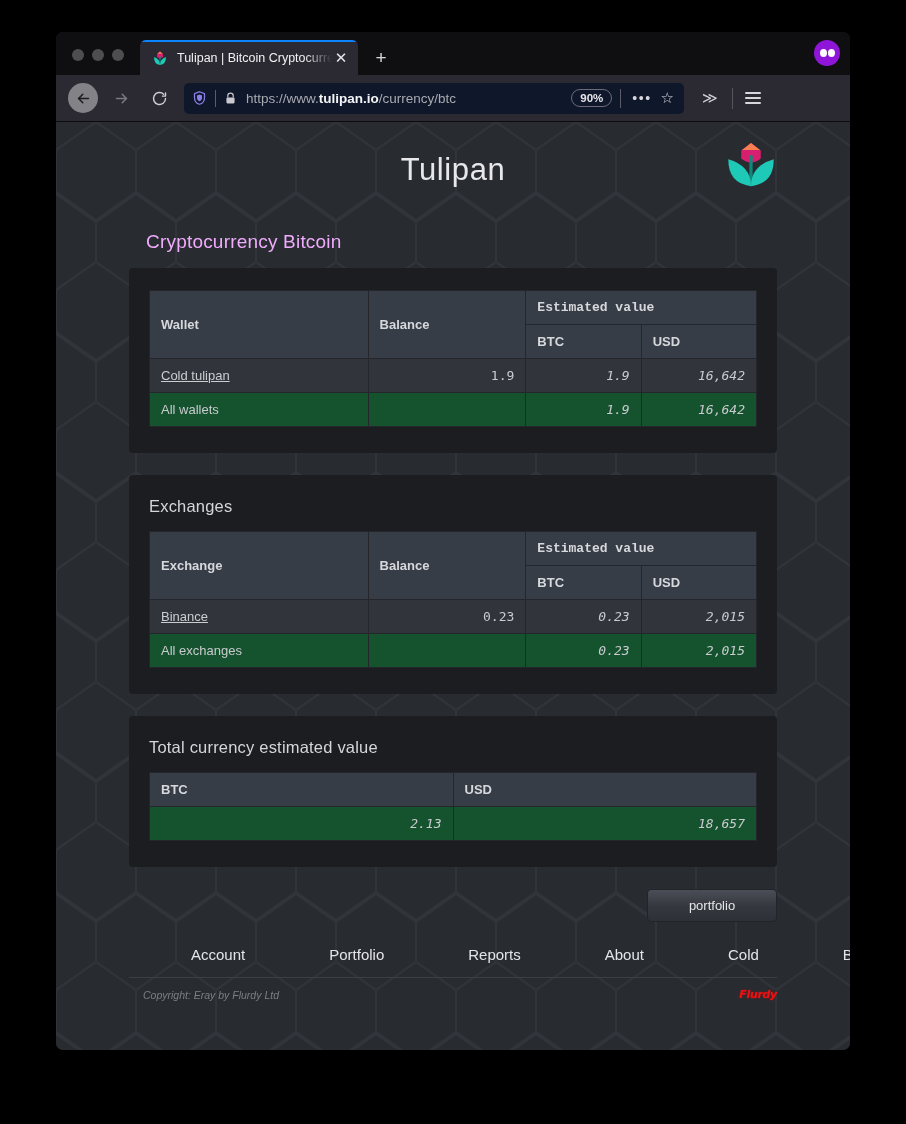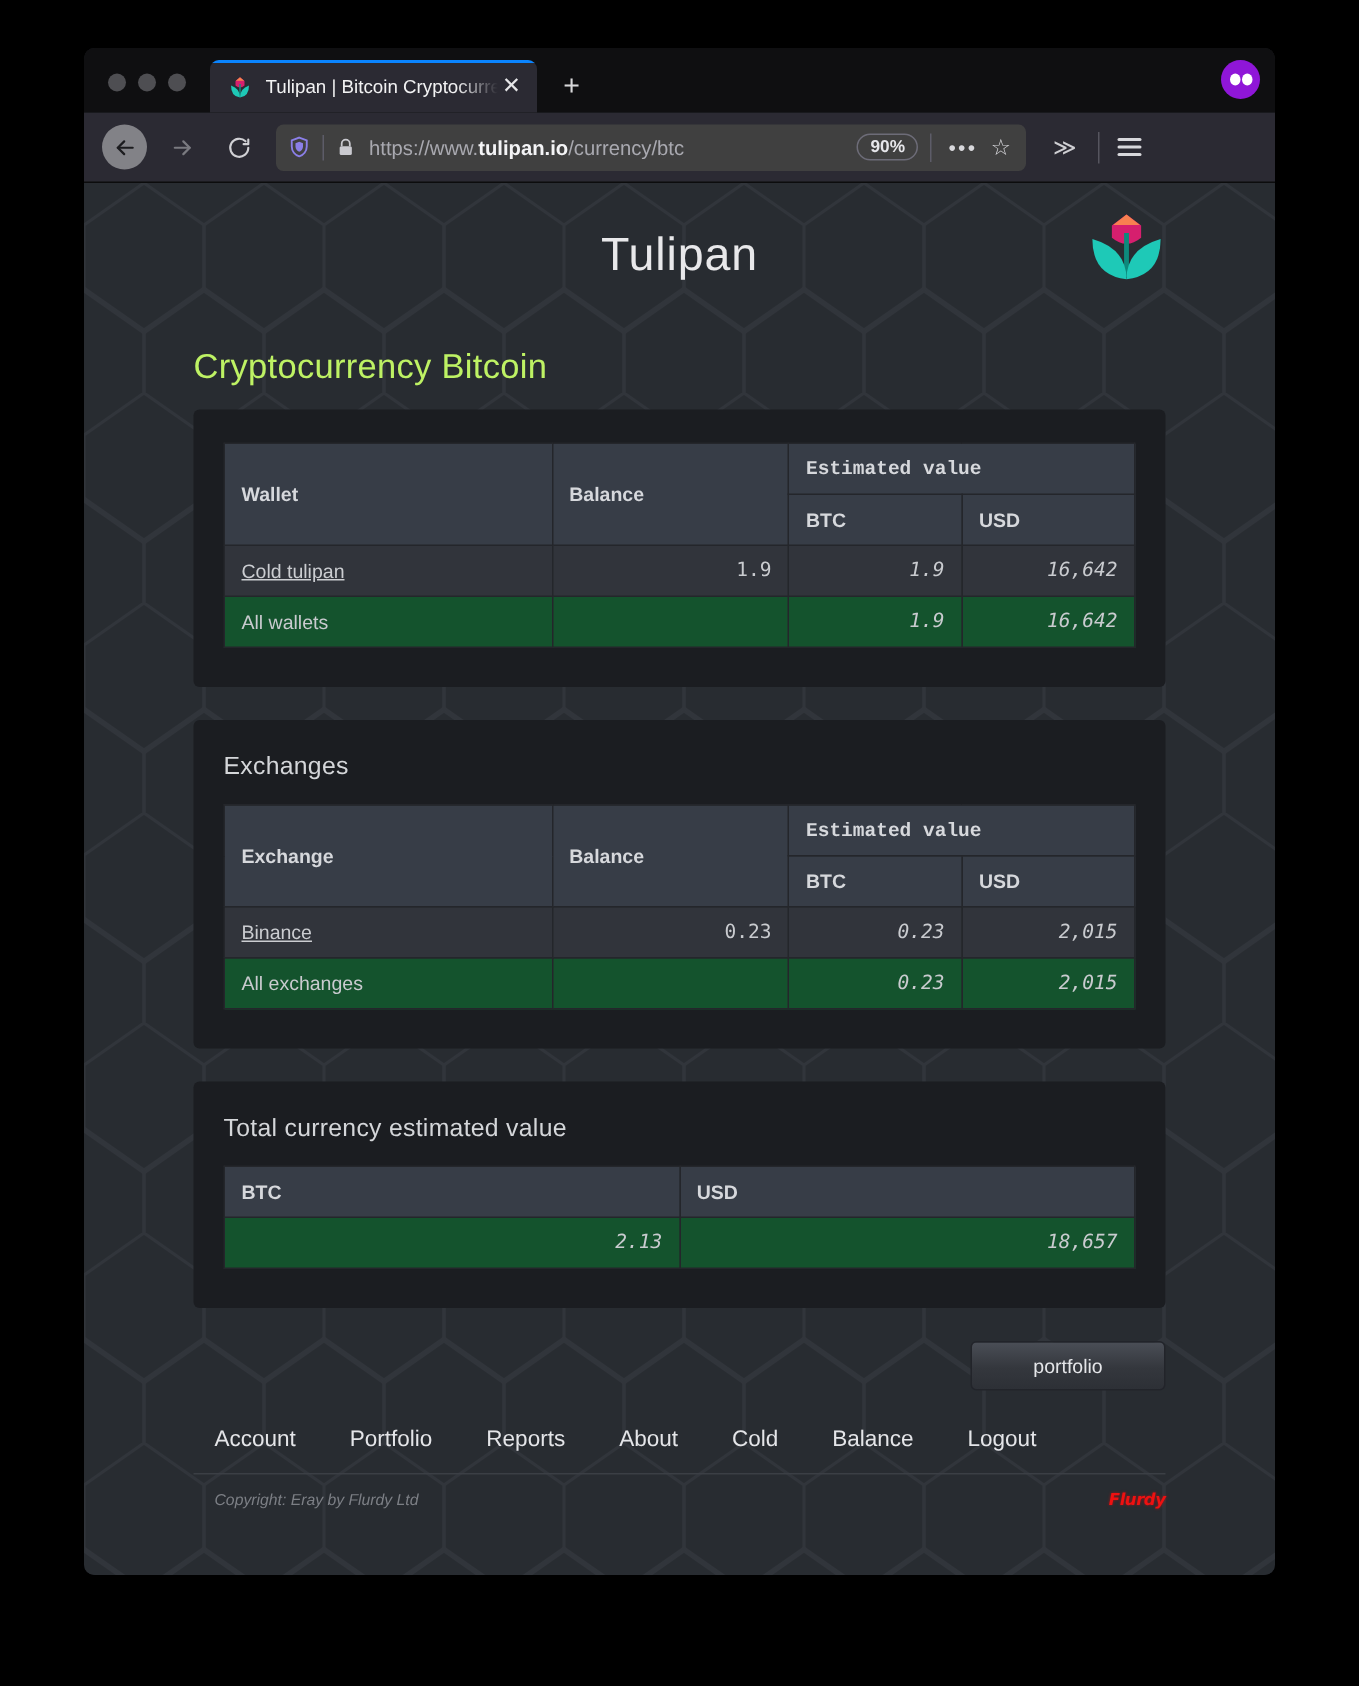--- a/index.html
+++ b/index.html
@@ -98,21 +98,21 @@
     display: flex; align-items: center; justify-content: center;
     color: #cfcfd3; flex: 0 0 auto;
   }
   .nav-btn.back { background: #828287; color: #1c1c1f; margin-right: 8px; }
   .nav-btn.fwd  { color: #7a7a80; margin-right: 8px; }
   .nav-btn.reload { color: #d0d0d4; margin-right: 10px; }
 
   .url-bar {
     flex: 1 1 auto;
     height: 31px;
-    background: #404040;
+    background: #0f172a;
     border-radius: 5px;
     display: flex; align-items: center;
     padding: 0 6px 0 8px;
     margin-right: 10px;
     max-width: 500px;
   }
   .shield-icon { width: 15px; height: 16px; flex: 0 0 15px; }
   .url-divider { width: 1px; height: 17px; background: #5d5c68; margin: 0 8px; }
   .lock-icon { width: 13px; height: 15px; flex: 0 0 13px; position: relative; }
   .url-text {
@@ -161,22 +161,22 @@
     height: 96px;
     display: flex; align-items: center; justify-content: center;
   }
   .brand-word {
     font-size: 31px; color: #e8e8ea; letter-spacing: 0.6px;
     font-weight: 300;
   }
   .brand-logo { position: absolute; right: 0; top: 17px; width: 52px; height: 52px; }
 
   .page-title {
-    font-size: 23px; color: #bef264; font-weight: 400;
-    margin: 13px 0 15px 0; letter-spacing: 0.2px;
+    font-size: 19px; color: #f0abfc; font-weight: 400;
+    margin: 13px 0 15px 17px; letter-spacing: 0.2px;
   }
 
   
   .card {
     background: #1b1d21;
     border-radius: 4px;
     padding: 22px 20px 26px 20px;
     margin-bottom: 22px;
   }
   .card-title {
@@ -225,21 +225,21 @@
     padding: 8px 0;
     width: 130px; text-align: center;
   }
 
   
   .footer-nav {
     display: flex; gap: 36px;
     padding: 8px 0 14px 14px;
     border-bottom: 1px solid #3b3f45;
   }
-  .footer-nav a { color: #e4e5e8; font-size: 15px; text-decoration: none; }
+  .footer-nav a { color: #e4e5e8; font-size: 15px; text-decoration: none; margin-left: 48px; }
   .footer-bottom {
     display: flex; align-items: center; justify-content: space-between;
     padding: 10px 0 0 14px;
   }
   .copyright { font-size: 10.5px; color: #7c7f85; font-style: italic; }
   .flurdy-logo {
     font-family: "DejaVu Sans", sans-serif;
     font-size: 11px; font-weight: 700; font-style: italic;
     color: #ee1111; letter-spacing: -0.3px;
     text-shadow: 0 0 2px rgba(255,0,0,.55);

